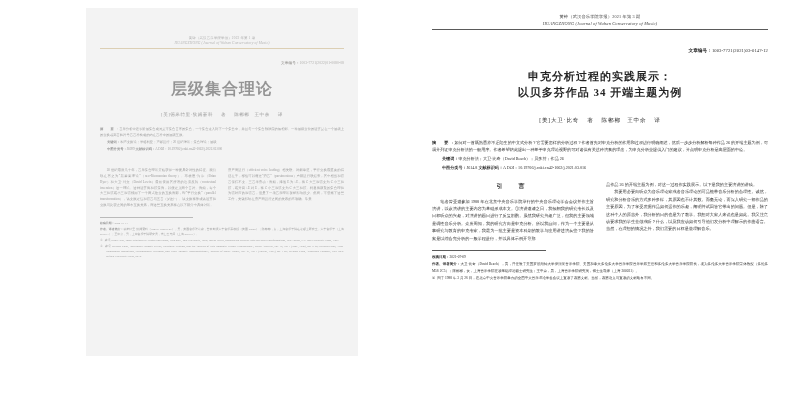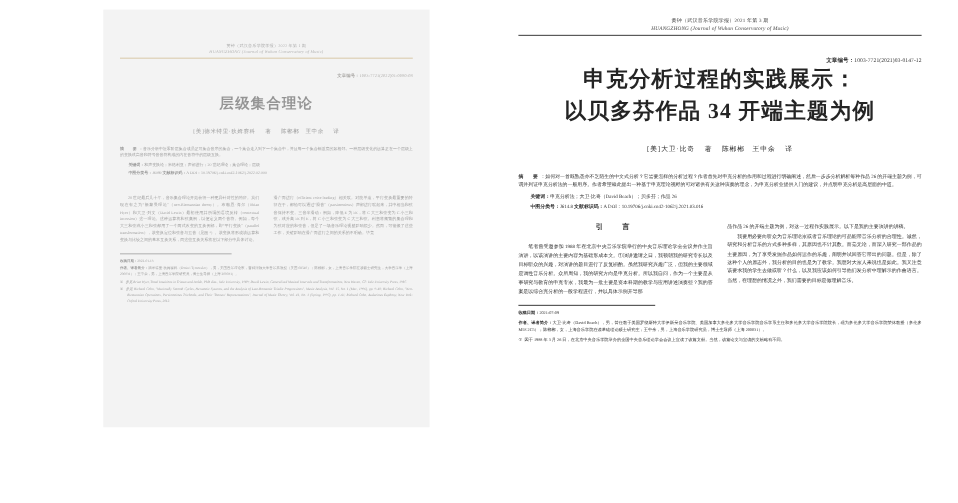--- a/index.html
+++ b/index.html
@@ -99,26 +99,27 @@
   .artno b { font-weight: bold; }
 
   
   .doc-title {
     text-align: center;
     font-weight: bold;
     color: #1d1d1d;
     letter-spacing: 1px;
   }
   .page-left .doc-title {
-    font-size: 12px;
+    font-size: 16px;
     margin-top: 14px;
     line-height: 1.3;
   }
   .page-right .doc-title {
-    font-size: 18px;
+    font-size: 11px;
+    margin-top: 16px;
     line-height: 1.45;
   }
   .title-line { display: block; }
 
   
   .byline {
     text-align: center;
     color: #2a2a2a;
     white-space: nowrap;
   }

